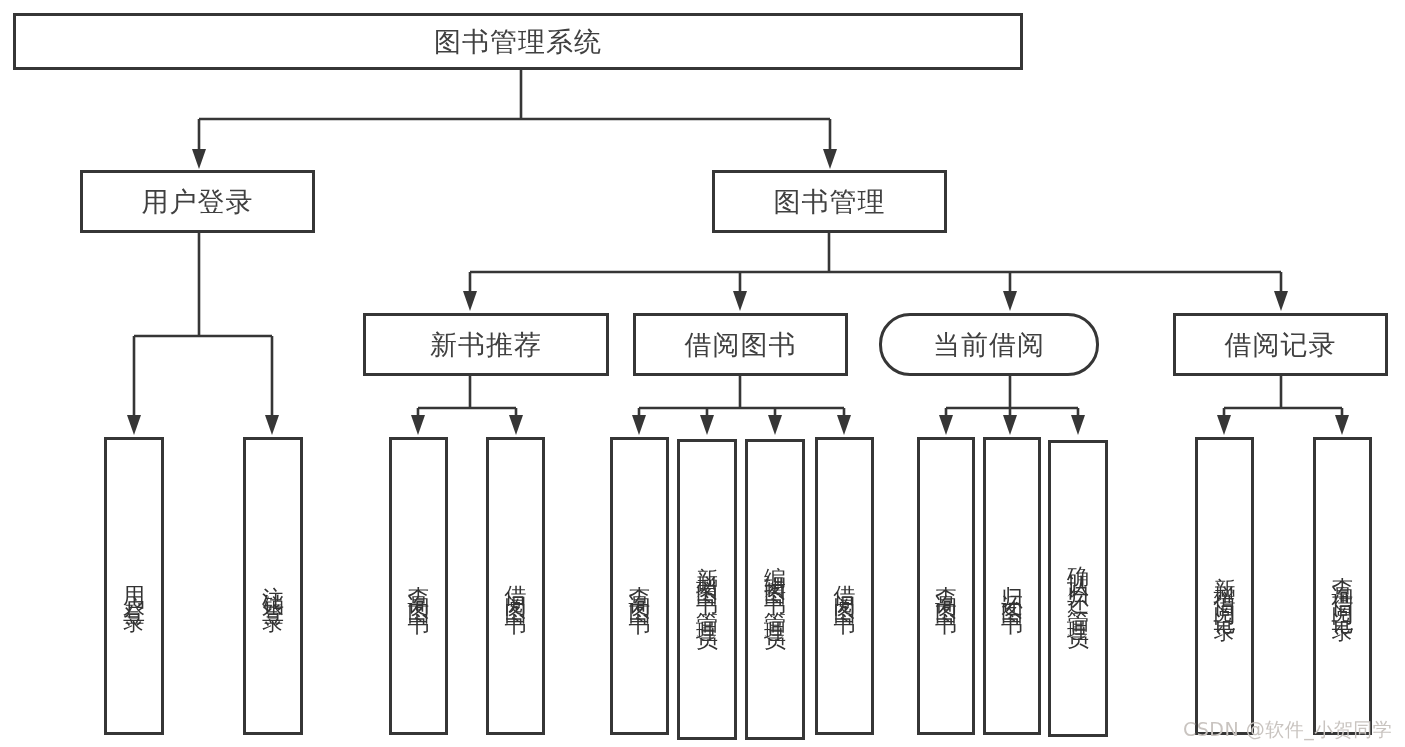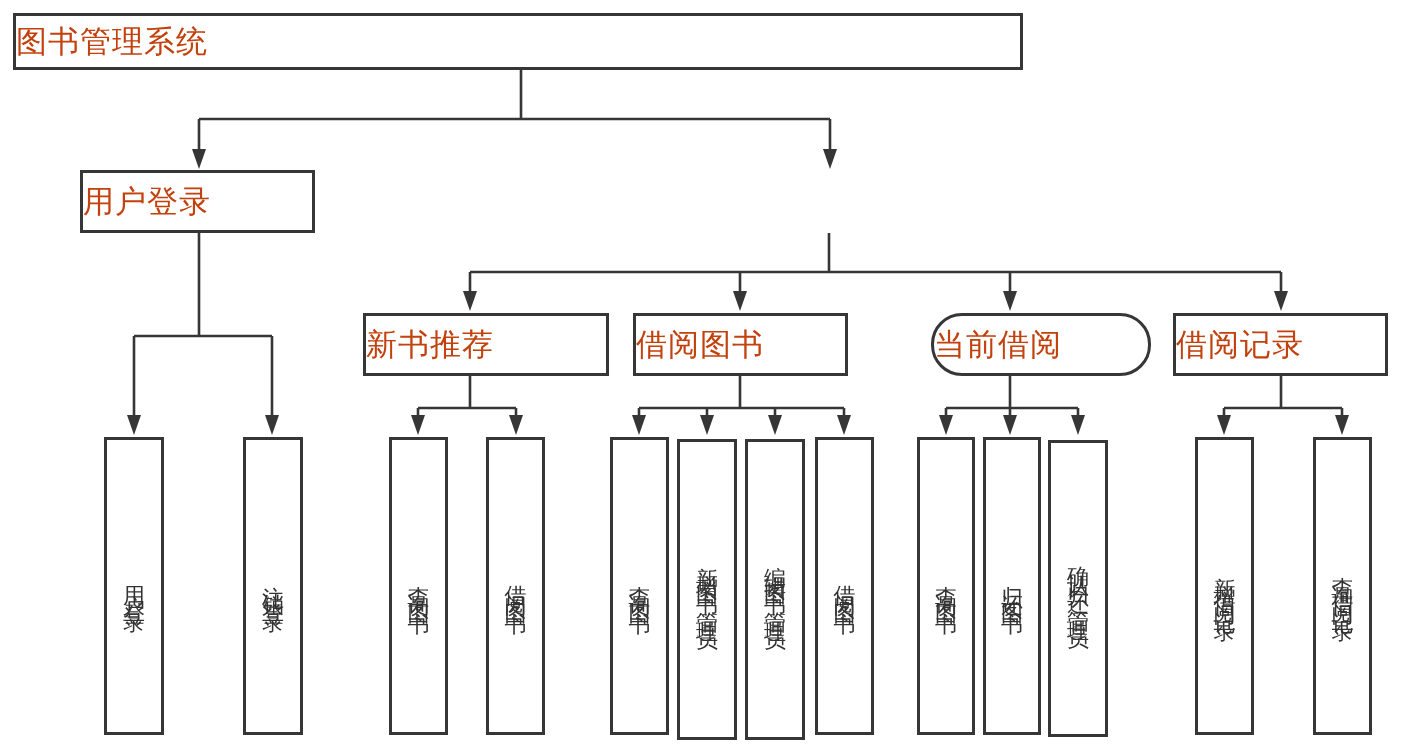--- a/index.html
+++ b/index.html
@@ -16,22 +16,23 @@
     left: 0; top: 0;
     width: 1405px; height: 747px;
   }
   .box {
     position: absolute;
     background: #ffffff;
     border: 3px solid #363636;
     box-sizing: border-box;
     display: flex;
     align-items: center;
-    color: #c2410c;
-    font-size: 31px;
+    justify-content: center;
+    color: #404040;
+    font-size: 27px;
     letter-spacing: 1px;
     white-space: nowrap;
   }
   .leaf {
     position: absolute;
     background: #ffffff;
     border: 3px solid #363636;
     box-sizing: border-box;
     display: flex;
     align-items: center;
@@ -109,28 +110,31 @@
     </g>
   </svg>
 
   <div class="box" style="left:13px; top:13px; width:1010px; height:57px;">
     <span>图书管理系统</span>
   </div>
 
   <div class="box" style="left:80px; top:170px; width:235px; height:63px;">
     <span>用户登录</span>
   </div>
+  <div class="box" style="left:712px; top:170px; width:235px; height:63px;">
+    <span>图书管理</span>
+  </div>
 
   <div class="box" style="left:363px; top:313px; width:246px; height:63px;">
     <span>新书推荐</span>
   </div>
   <div class="box" style="left:633px; top:313px; width:215px; height:63px;">
     <span>借阅图书</span>
   </div>
-  <div class="box" style="left:931px; top:313px; width:220px; height:63px;border-radius:31px;">
+  <div class="box" style="left:879px; top:313px; width:220px; height:63px;border-radius:31px;">
     <span>当前借阅</span>
   </div>
   <div class="box" style="left:1173px; top:313px; width:215px; height:63px;">
     <span>借阅记录</span>
   </div>
 
   <div class="leaf" style="left:104px; top:437px; width:60px; height:298px;">
     <span class="vtext">用户登录</span>
   </div>
   <div class="leaf" style="left:243px; top:437px; width:60px; height:298px;">
@@ -167,14 +171,15 @@
     <span class="vtext">确认归还（管理员）</span>
   </div>
 
   <div class="leaf" style="left:1195px; top:437px; width:59px; height:298px;">
     <span class="vtext">新增借阅记录</span>
   </div>
   <div class="leaf" style="left:1313px; top:437px; width:59px; height:298px;">
     <span class="vtext">查询借阅记录</span>
   </div>
 
+  <div class="watermark">CSDN @软件_小贺同学</div>
 
 </div>
 
 </body></html>

